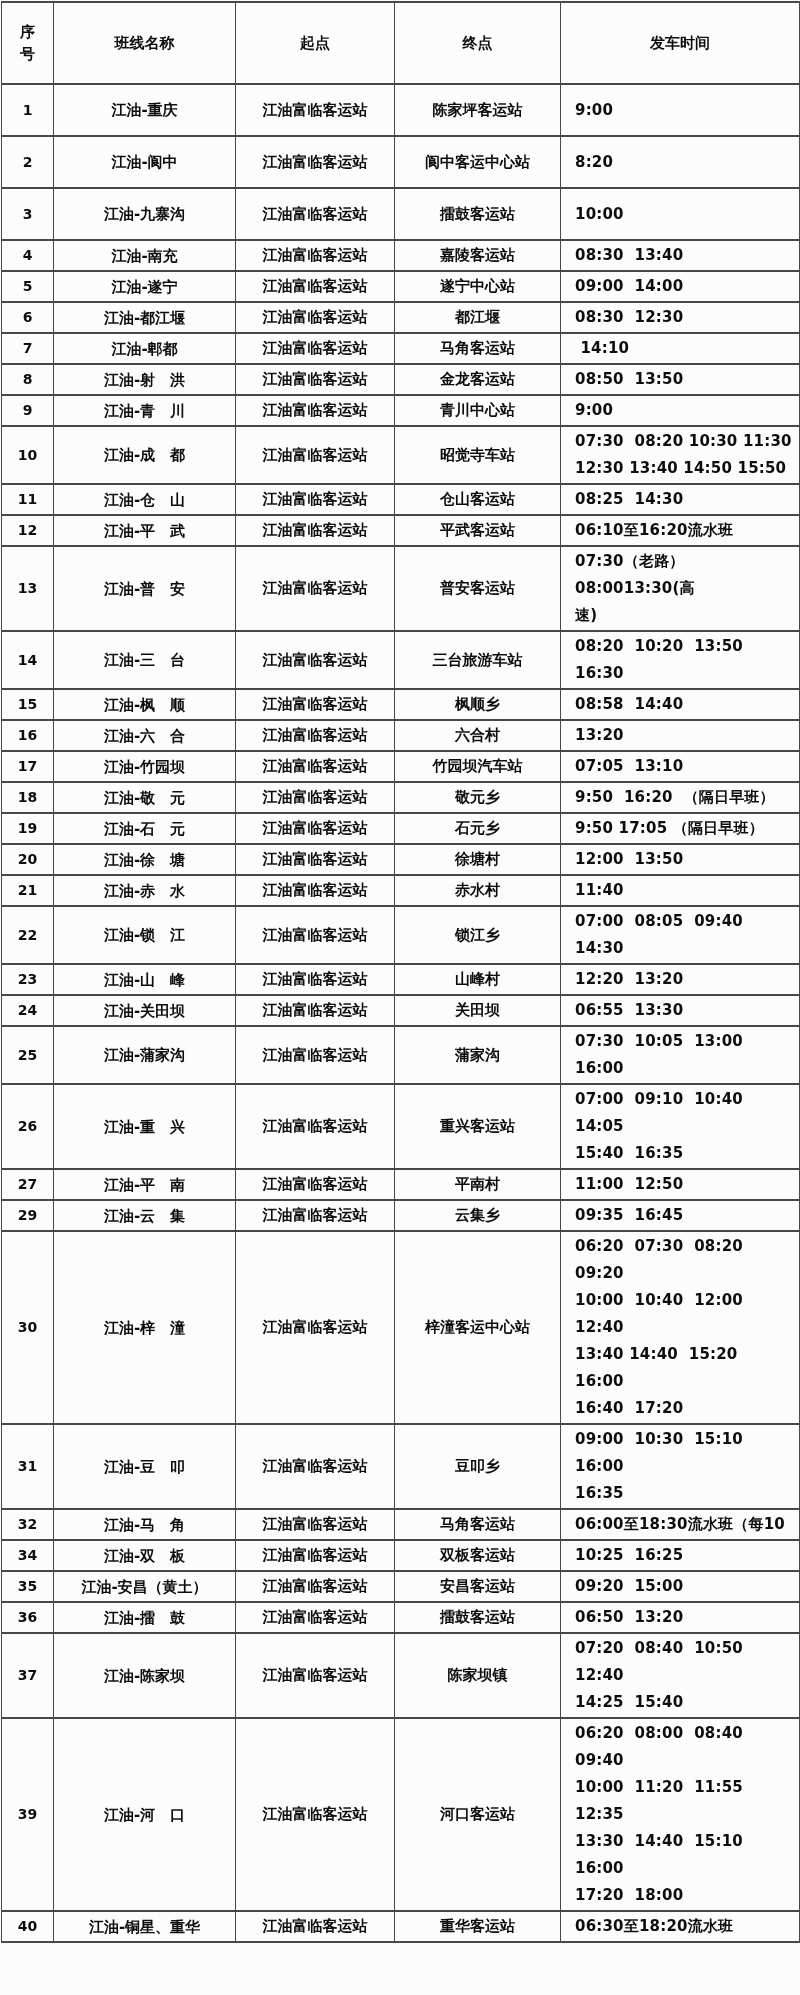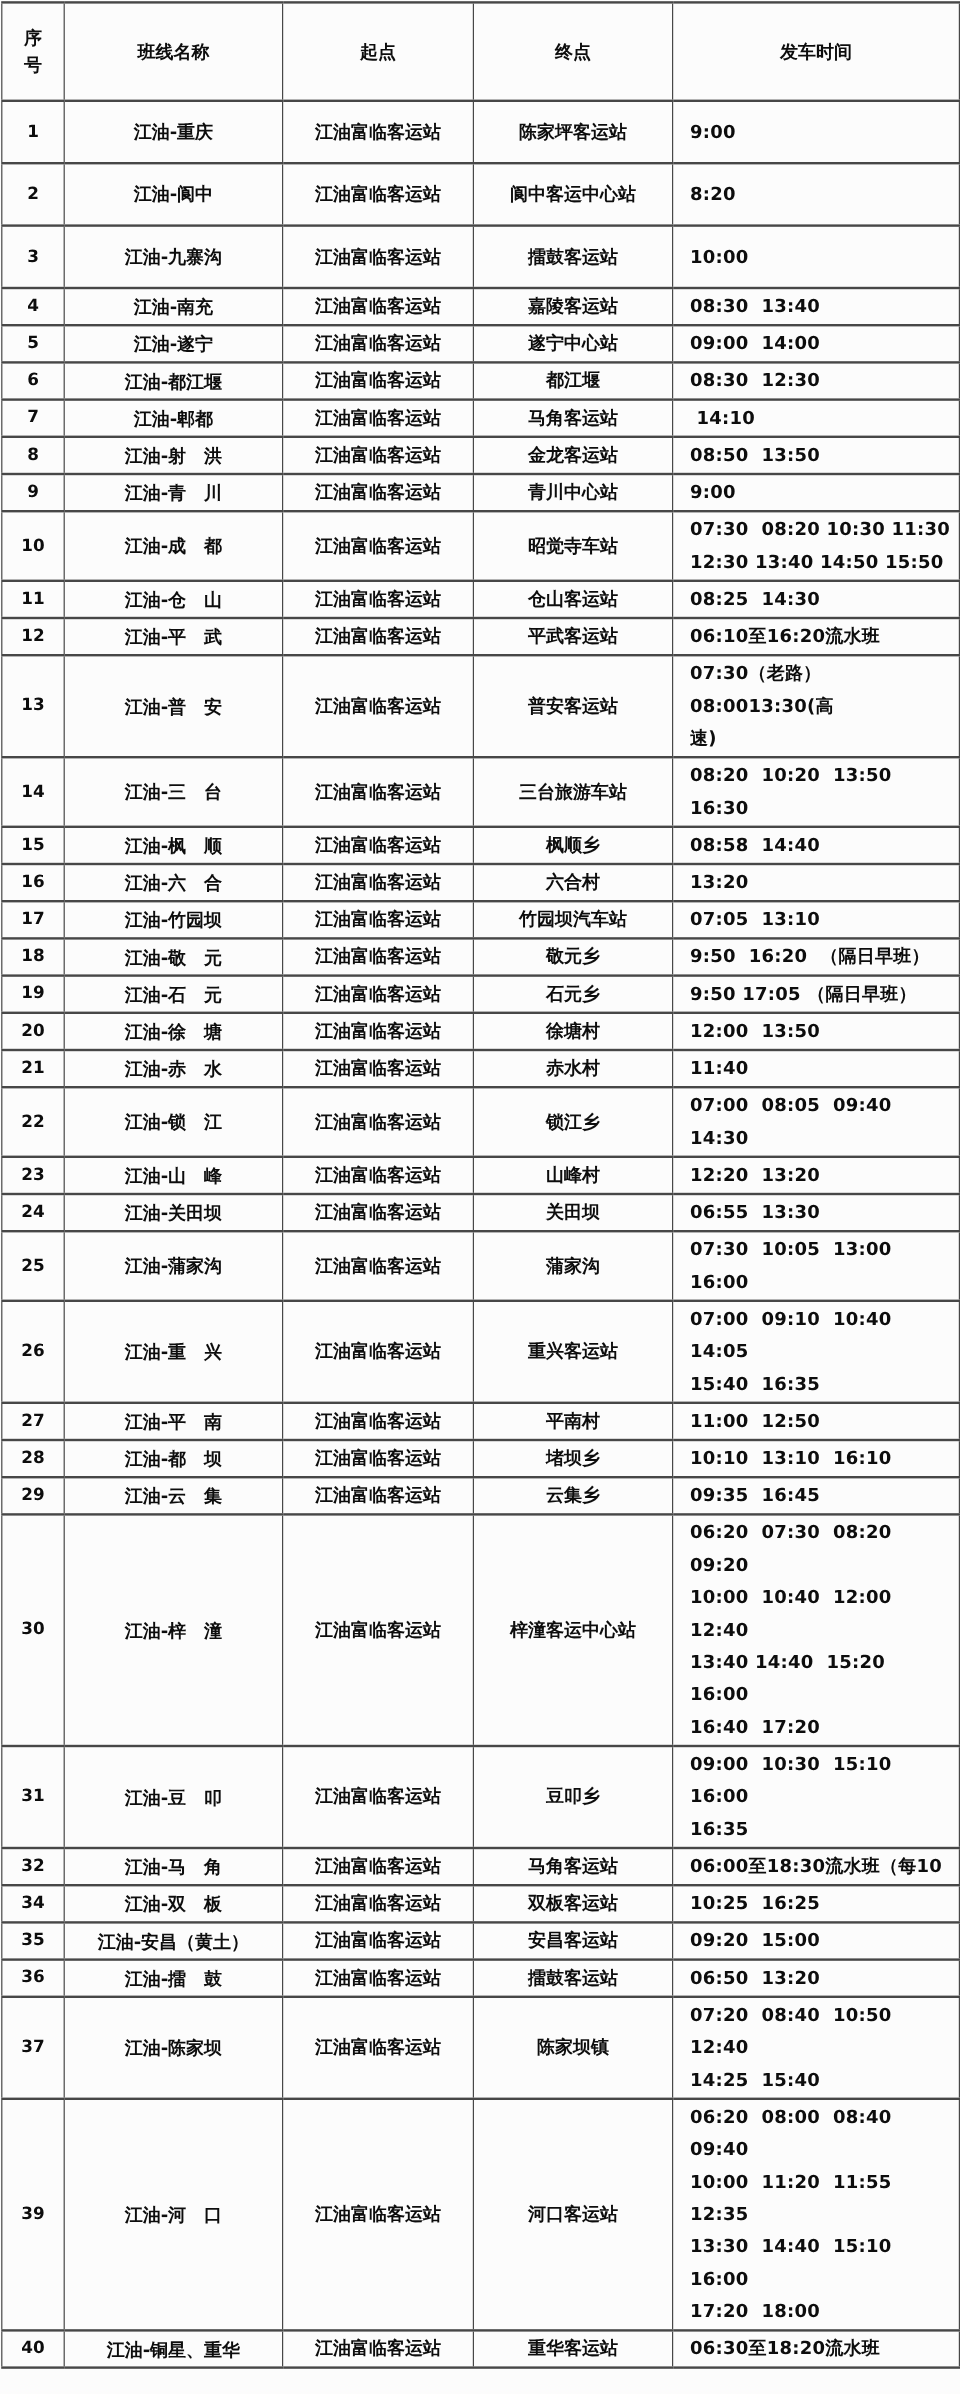--- a/index.html
+++ b/index.html
@@ -275,27 +275,20 @@
 15:40  16:35</td>
         </tr>
         <tr>
           <td class="c-num">27</td>
           <td class="c-name">江油-平　南</td>
           <td class="c-origin">江油富临客运站</td>
           <td class="c-destination">平南村</td>
           <td class="c-times">11:00  12:50</td>
         </tr>
         <tr>
-          <td class="c-num">28</td>
-          <td class="c-name">江油-都　坝</td>
-          <td class="c-origin">江油富临客运站</td>
-          <td class="c-destination">堵坝乡</td>
-          <td class="c-times">10:10  13:10  16:10</td>
-        </tr>
-        <tr>
           <td class="c-num">29</td>
           <td class="c-name">江油-云　集</td>
           <td class="c-origin">江油富临客运站</td>
           <td class="c-destination">云集乡</td>
           <td class="c-times">09:35  16:45</td>
         </tr>
         <tr>
           <td class="c-num">30</td>
           <td class="c-name">江油-梓　潼</td>
           <td class="c-origin">江油富临客运站</td>

